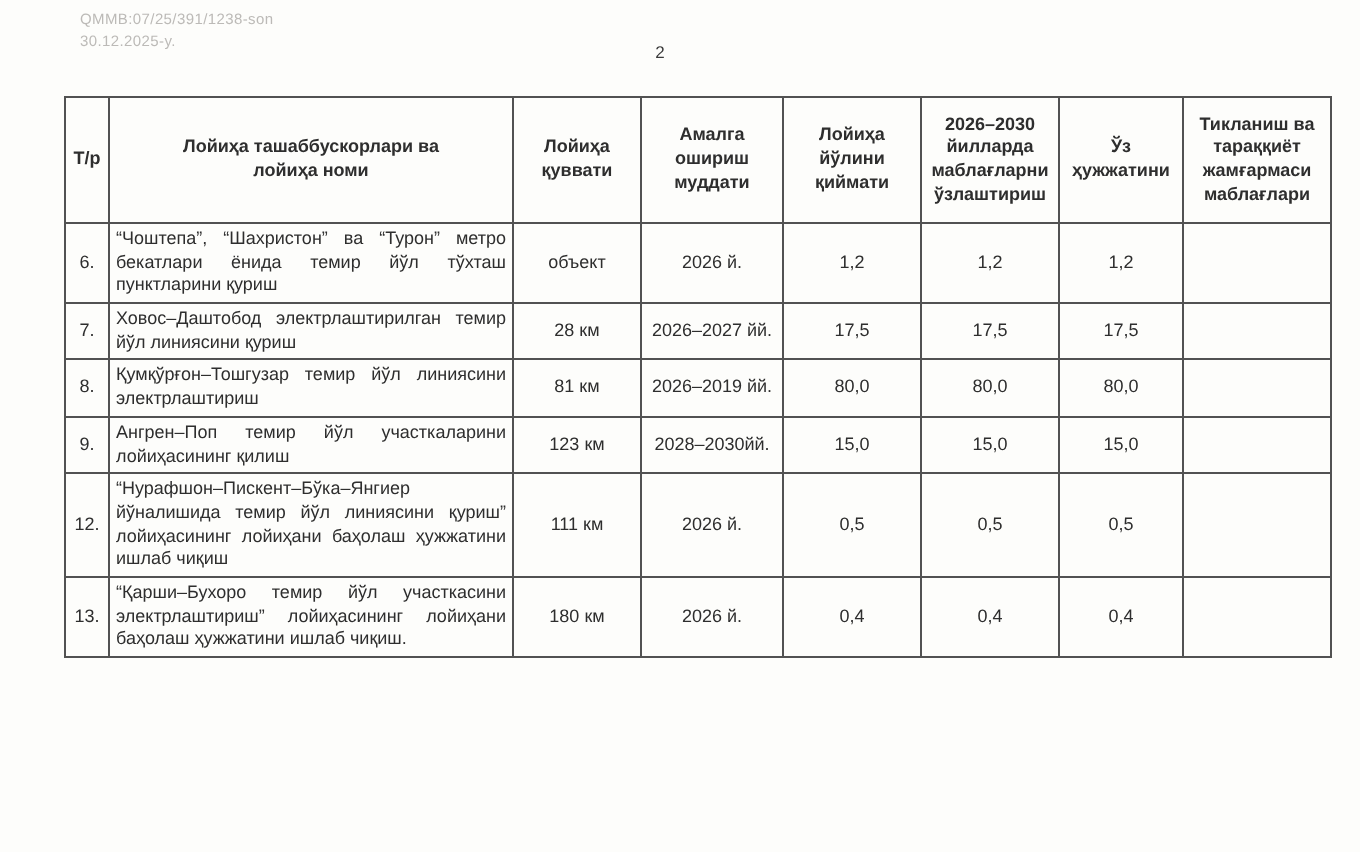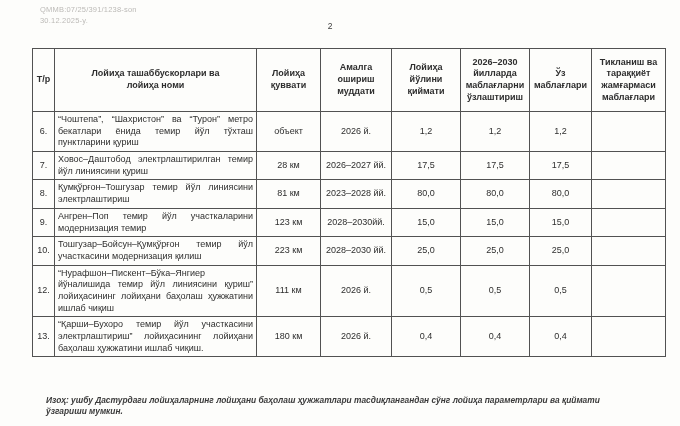--- a/index.html
+++ b/index.html
@@ -104,21 +104,21 @@
       <col style="width:74px">
     </colgroup>
     <thead>
       <tr id="header-row">
           <th class="c-h0">Т/р</th>
           <th class="c-h1">Лойиҳа ташаббускорлари ва лойиҳа номи</th>
           <th class="c-h2">Лойиҳа қуввати</th>
           <th class="c-h3">Амалга ошириш муддати</th>
           <th class="c-h4">Лойиҳа йўлини қиймати</th>
           <th class="c-h5">2026–2030 йилларда маблағларни ўзлаштириш</th>
-          <th class="c-h6">Ўз маблағлари</th>
+          <th class="c-h6">Ўз ҳужжатини</th>
           <th class="c-h7">Тикланиш ва тараққиёт жамғармаси маблағлари</th>
         </tr>
     </thead>
     <tbody id="table-body">
         <tr>
           <td class="c-num">6.</td>
           <td class="c-name">“Чоштепа”, “Шахристон” ва “Турон” метро бекатлари ёнида темир йўл тўхташ пунктларини қуриш</td>
           <td class="c-capacity">объект</td>
           <td class="c-period">2026 й.</td>
           <td class="c-total">1,2</td>
@@ -133,44 +133,34 @@
           <td class="c-period">2026–2027 йй.</td>
           <td class="c-total">17,5</td>
           <td class="c-funds_2026_2030">17,5</td>
           <td class="c-own_funds">17,5</td>
           <td class="c-fund_rd"></td>
         </tr>
         <tr>
           <td class="c-num">8.</td>
           <td class="c-name">Қумқўрғон–Тошгузар темир йўл линиясини электрлаштириш</td>
           <td class="c-capacity">81 км</td>
-          <td class="c-period">2023–2028 йй.</td>
+          <td class="c-period">2026–2019 йй.</td>
           <td class="c-total">80,0</td>
           <td class="c-funds_2026_2030">80,0</td>
           <td class="c-own_funds">80,0</td>
           <td class="c-fund_rd"></td>
         </tr>
         <tr>
           <td class="c-num">9.</td>
-          <td class="c-name">Ангрен–Поп темир йўл участкаларини модернизация темир</td>
+          <td class="c-name">Ангрен–Поп темир йўл участкаларини лойиҳасининг қилиш</td>
           <td class="c-capacity">123 км</td>
           <td class="c-period">2028–2030йй.</td>
           <td class="c-total">15,0</td>
           <td class="c-funds_2026_2030">15,0</td>
           <td class="c-own_funds">15,0</td>
-          <td class="c-fund_rd"></td>
-        </tr>
-        <tr>
-          <td class="c-num">10.</td>
-          <td class="c-name">Тошгузар–Бойсун–Қумқўрғон темир йўл участкасини модернизация қилиш</td>
-          <td class="c-capacity">223 км</td>
-          <td class="c-period">2028–2030 йй.</td>
-          <td class="c-total">25,0</td>
-          <td class="c-funds_2026_2030">25,0</td>
-          <td class="c-own_funds">25,0</td>
           <td class="c-fund_rd"></td>
         </tr>
         <tr>
           <td class="c-num">12.</td>
           <td class="c-name">“Нурафшон–Пискент–Бўка–Янгиер йўналишида темир йўл линиясини қуриш” лойиҳасининг лойиҳани баҳолаш ҳужжатини ишлаб чиқиш</td>
           <td class="c-capacity">111 км</td>
           <td class="c-period">2026 й.</td>
           <td class="c-total">0,5</td>
           <td class="c-funds_2026_2030">0,5</td>
           <td class="c-own_funds">0,5</td>
@@ -182,15 +172,14 @@
           <td class="c-capacity">180 км</td>
           <td class="c-period">2026 й.</td>
           <td class="c-total">0,4</td>
           <td class="c-funds_2026_2030">0,4</td>
           <td class="c-own_funds">0,4</td>
           <td class="c-fund_rd"></td>
         </tr>
       </tbody>
   </table>
 
-  <div class="footnote">Изоҳ: ушбу Дастурдаги лойиҳаларнинг лойиҳани баҳолаш ҳужжатлари тасдиқлангандан сўнг лойиҳа параметрлари ва қиймати ўзгариши мумкин.</div>
 
 </div>
 
 </body></html>

